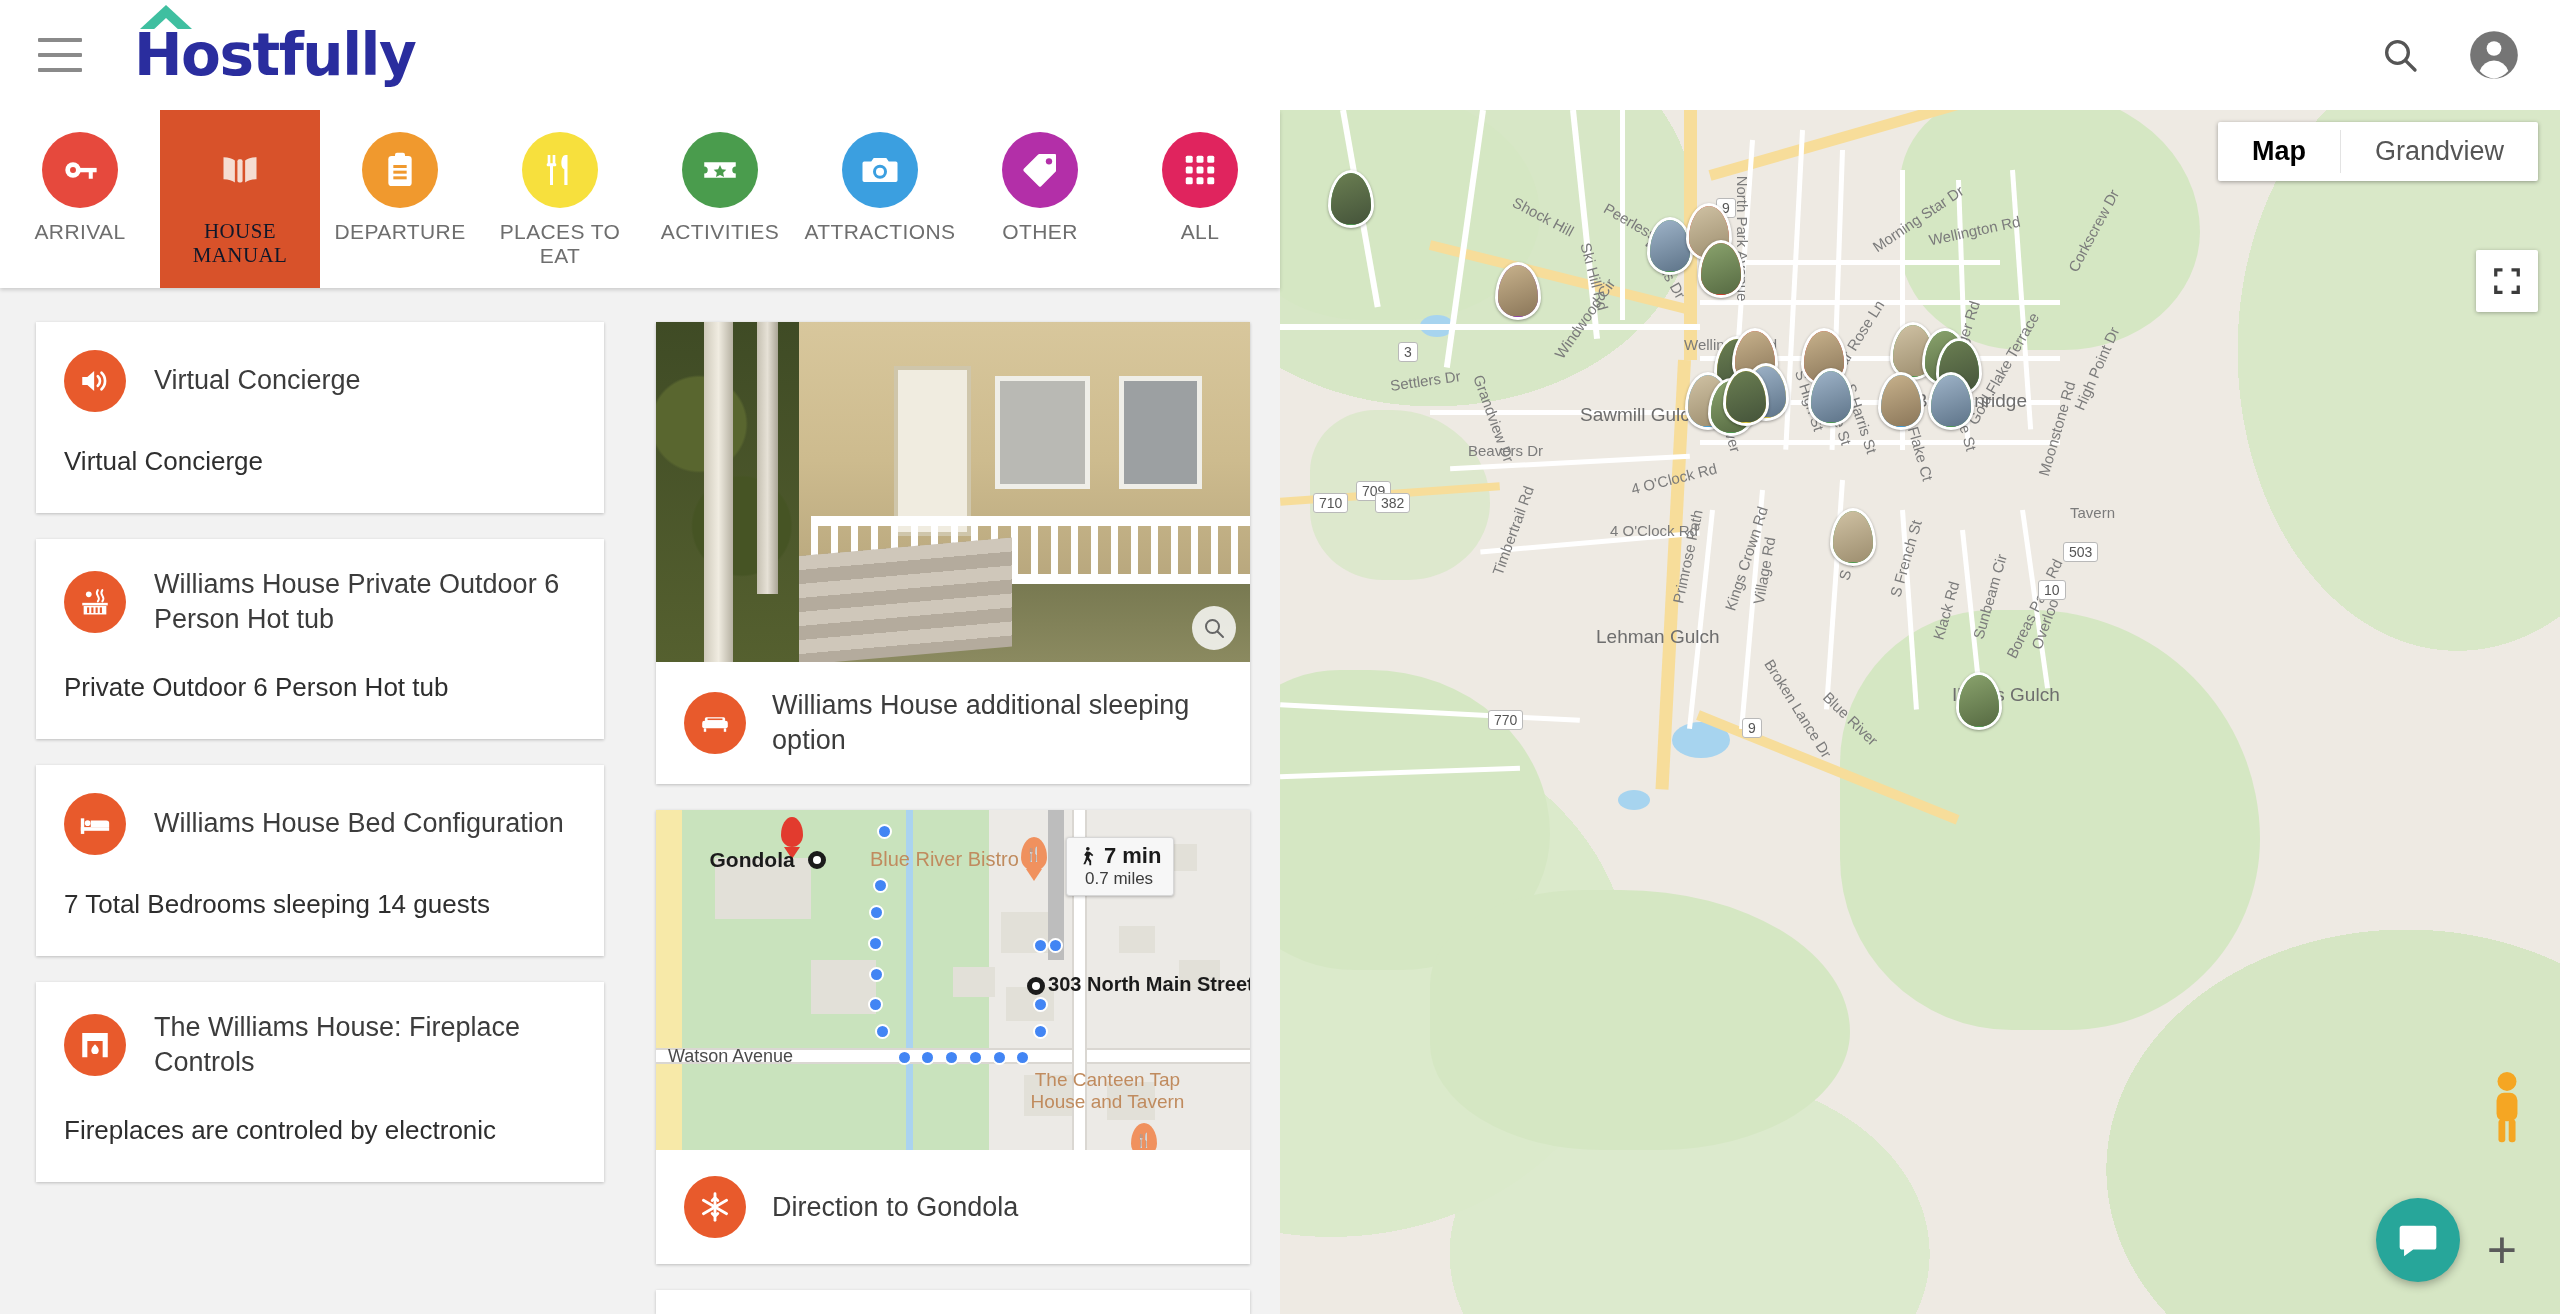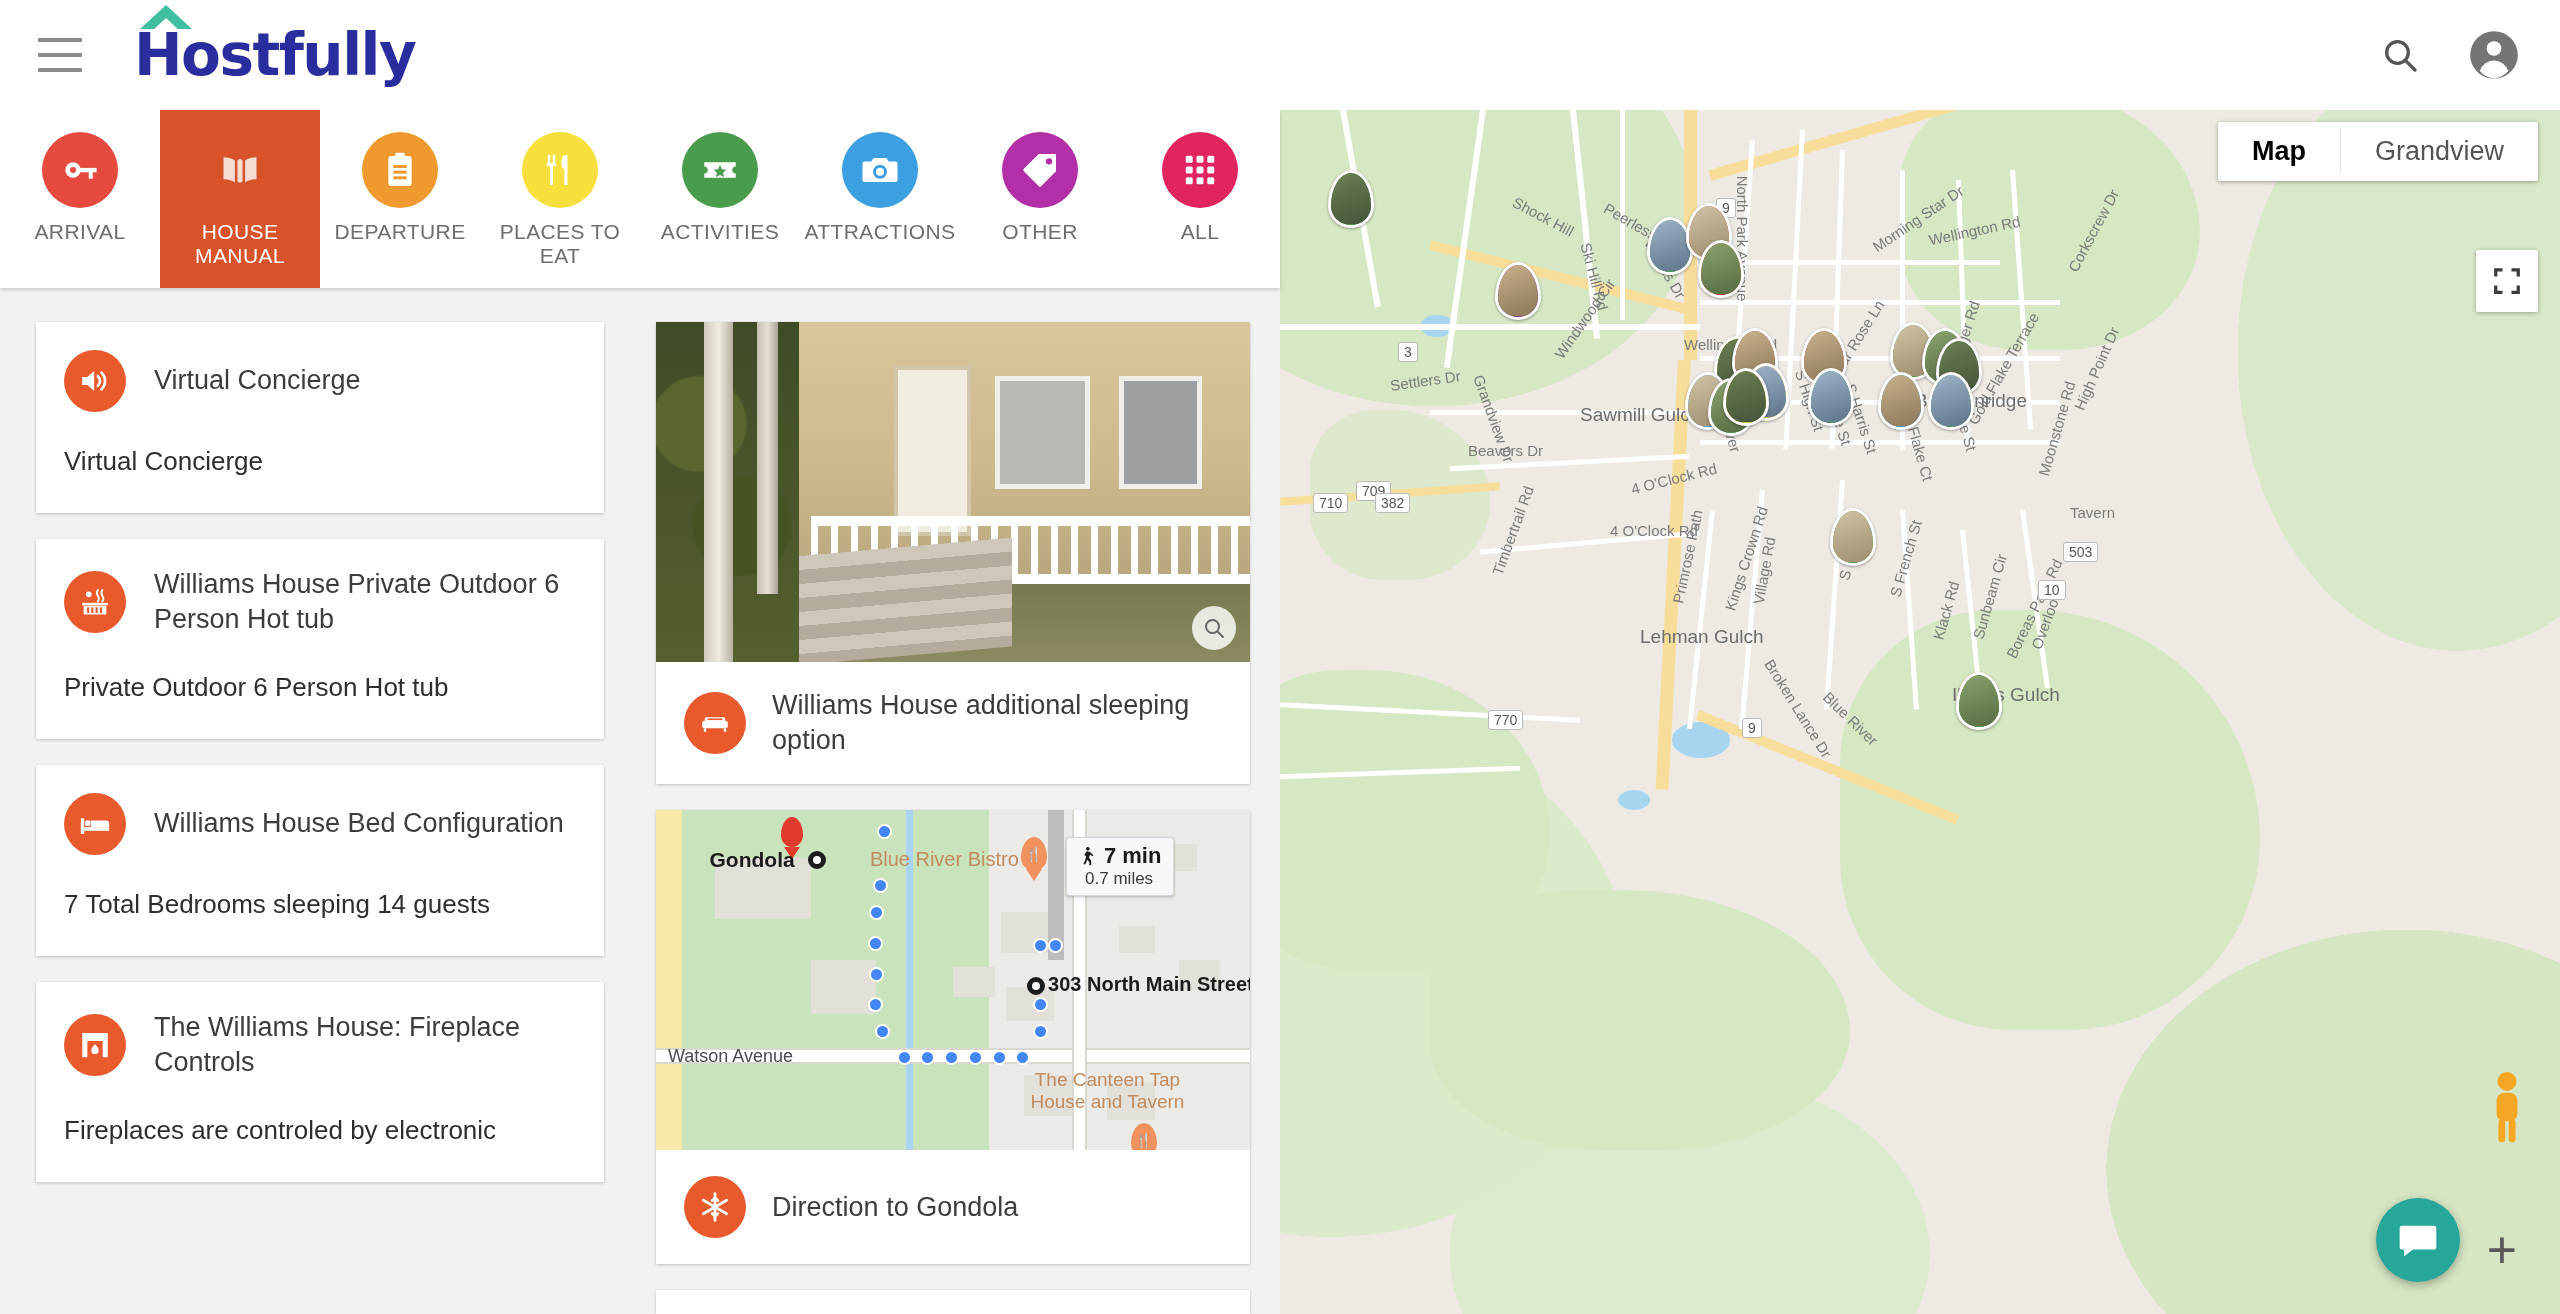--- a/index.html
+++ b/index.html
@@ -84,21 +84,21 @@
     display: flex; align-items: center; justify-content: center;
     flex: 0 0 auto;
   }
   .tab.active .tab-circle { background: transparent !important; }
   .tab-label {
     margin-top: 12px;
     font-size: 21px; letter-spacing: 0.4px;
     color: #6e6e6e; text-align: center; line-height: 1.12;
     text-transform: uppercase;
   }
-  .tab.active .tab-label { color: #ffffff; }
+  .tab.active .tab-label { color: #0f172a; font-family: Liberation Serif, serif; }
 
   
   .content {
     position: absolute; top: 288px; left: 0;
     width: 1280px; height: 1026px;
     background: #f2f2f2;
     display: flex;
     padding: 18px 0 0 8px;
     overflow: hidden;
   }
@@ -675,21 +675,21 @@
       <div class="bm-lbl" style="left: 772px; top: 250px; transform: rotate(-66deg);">High Point Dr</div>
       <div class="bm-lbl" style="left: 728px; top: 310px; transform: rotate(-74deg);">Moonstone Rd</div>
       <div class="bm-lbl" style="left: 350px; top: 360px; transform: rotate(-14deg);">4 O'Clock Rd</div>
       <div class="bm-lbl" style="left: 330px; top: 412px; transform: rotate(0deg);">4 O'Clock Rd</div>
       <div class="bm-lbl" style="left: 412px; top: 440px; transform: rotate(-72deg);">Kings Crown Rd</div>
       <div class="bm-lbl" style="left: 360px; top: 438px; transform: rotate(-78deg);">Primrose Path</div>
       <div class="bm-lbl" style="left: 450px; top: 452px; transform: rotate(-80deg);">Village Rd</div>
       <div class="bm-lbl" style="left: 186px; top: 412px; transform: rotate(-70deg);">Timbertrail Rd</div>
       <div class="bm-lbl" style="left: 540px; top: 430px; transform: rotate(-74deg);">S Main St</div>
       <div class="bm-lbl" style="left: 586px; top: 440px; transform: rotate(-74deg);">S French St</div>
-      <div class="bm-lbl bm-lbl-big" style="left: 316px; top: 516px; transform: rotate(0deg); margin-left: 44px;">Lehman Gulch</div>
+      <div class="bm-lbl bm-lbl-big" style="left: 316px; top: 516px; transform: rotate(0deg);">Lehman Gulch</div>
       <div class="bm-lbl" style="left: 636px; top: 492px; transform: rotate(-74deg);">Klack Rd</div>
       <div class="bm-lbl" style="left: 666px; top: 478px; transform: rotate(-74deg);">Sunbeam Cir</div>
       <div class="bm-lbl" style="left: 700px; top: 490px; transform: rotate(-64deg);">Boreas Pass Rd</div>
       <div class="bm-lbl" style="left: 736px; top: 502px; transform: rotate(-70deg);">Overlook</div>
       <div class="bm-lbl bm-lbl-big" style="left: 672px; top: 574px; transform: rotate(0deg);">Illinois Gulch</div>
       <div class="bm-lbl" style="left: 462px; top: 590px; transform: rotate(58deg);">Broken Lance Dr</div>
       <div class="bm-lbl" style="left: 536px; top: 600px; transform: rotate(44deg);">Blue River</div>
       <div class="bm-lbl" style="left: 790px; top: 394px; transform: rotate(0deg);">Tavern</div>
     </div>
   <div id="bm-shields">

